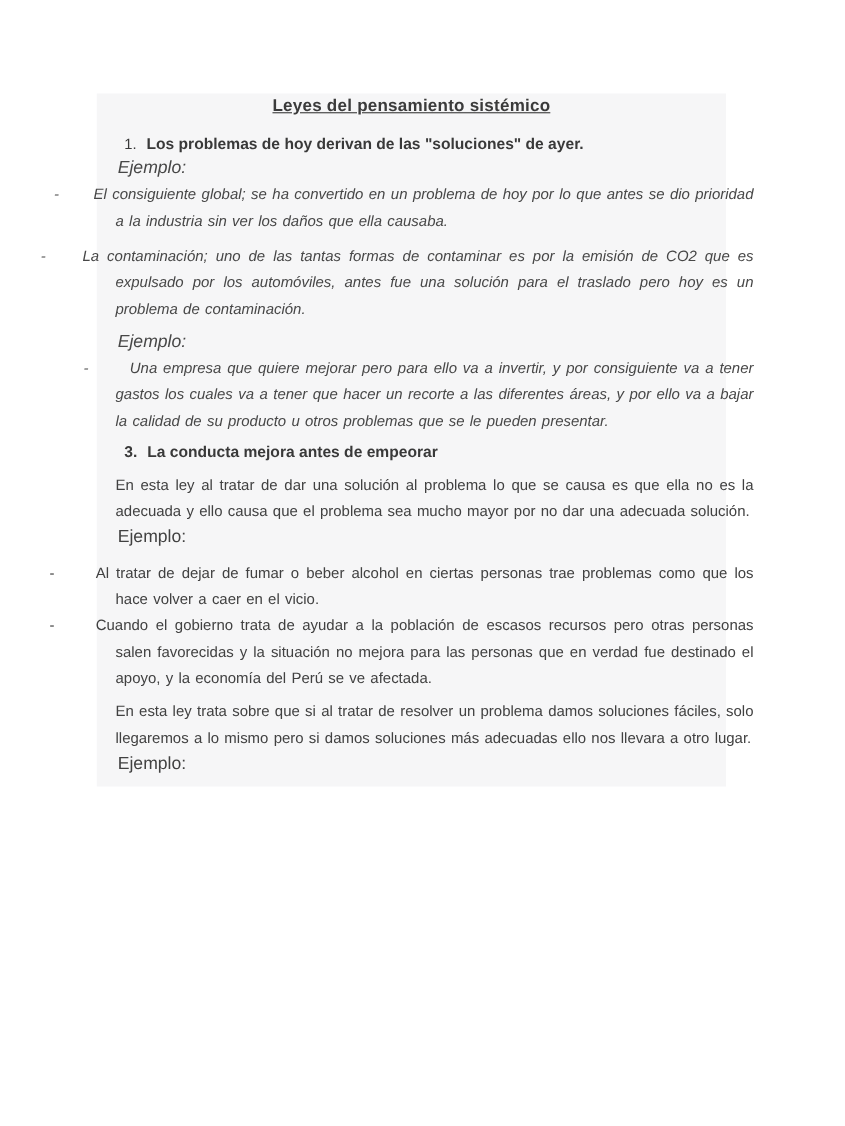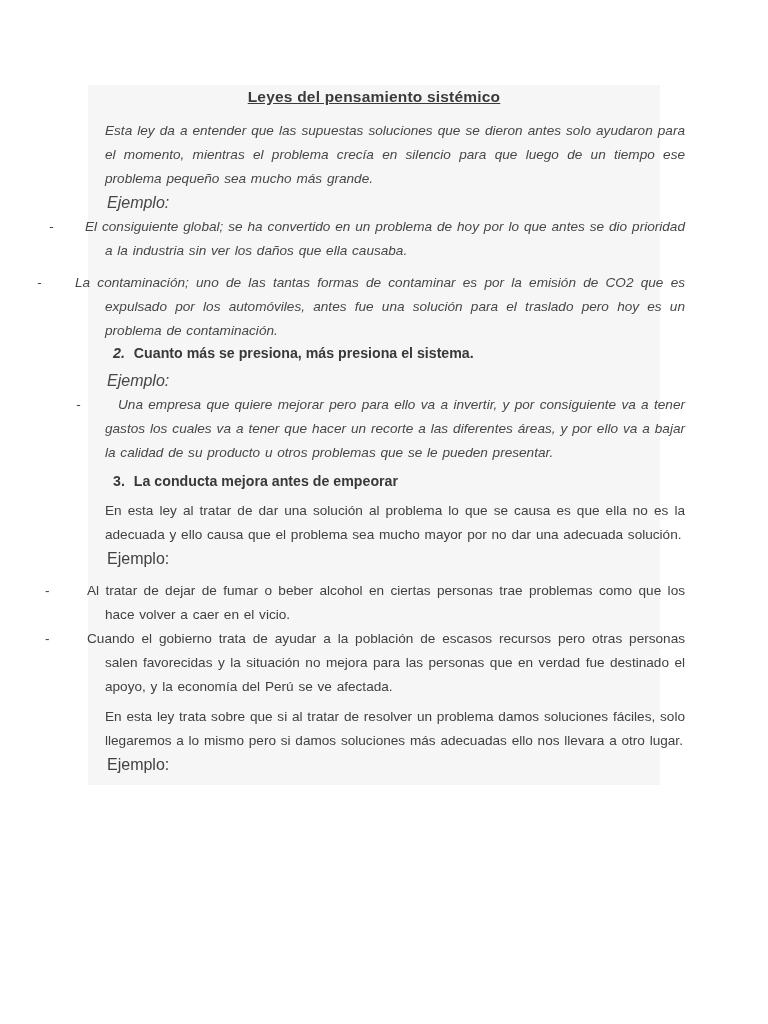--- a/index.html
+++ b/index.html
@@ -72,38 +72,37 @@
   .m-6  { margin-top: 6px; }
 </style>
 </head>
 <body>
 
 <div class="page">
   <div class="content-col">
 
     <div class="doc-title">Leyes del pensamiento sistémico</div>
 
+    <div class="heading m-h1">
+      <span class="h-num num-light">1.</span><span>Los problemas de hoy derivan de las "soluciones" de ayer.</span>
+    </div>
 
-    <div class="para italic m-p1">Esta ley da a entender que las supuestas soluciones que se dieron antes solo ayudaron para el momento, mientras el problema crecía  en silencio para que luego de un tiempo ese problema pequeño sea mucho más grande.</div>
 
     <div class="ejemplo italic m-0">Ejemplo:</div>
 
     <div class="para italic b1 m-0">
       <span class="dash-abs">-</span>
       <span>El consiguiente global; se ha convertido en un problema de hoy por lo que antes se dio prioridad a la industria sin ver los daños que ella causaba.</span>
     </div>
 
     <div class="para italic b2 m-8">
       <span class="dash-abs">-</span>
       <span>La contaminación; uno de las tantas formas de contaminar es por la emisión de CO2 que es expulsado por los automóviles, antes fue una solución para el traslado pero hoy es un problema  de contaminación.</span>
     </div>
 
-    <div class="heading m-0">
-      <span class="h-num num-italic">2.</span><span>Cuanto más se presiona, más presiona el sistema.</span>
-    </div>
 
 
     <div class="ejemplo italic m-6">Ejemplo:</div>
 
     <div class="para italic s2b m-0">
       <span class="dash-abs">-</span>
       <span>Una empresa que quiere mejorar pero para ello va a invertir, y por consiguiente va a tener gastos los cuales va a tener que hacer un recorte a las diferentes áreas, y por ello va a bajar la calidad de su producto u otros problemas que se le pueden presentar.</span>
     </div>
 
     <div class="heading m-6">

